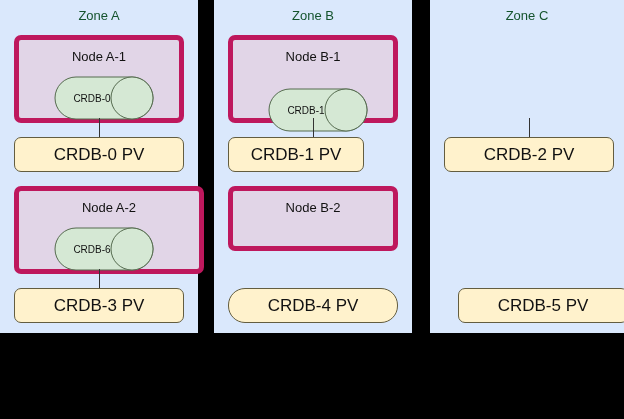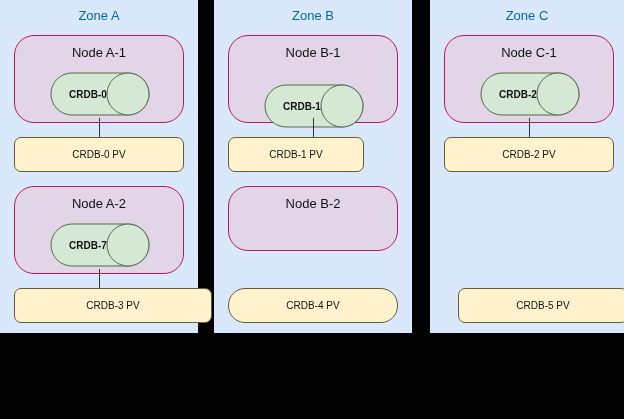--- a/index.html
+++ b/index.html
@@ -26,45 +26,44 @@
     background: #DAE8FC;
     box-sizing: border-box;
   }
   .zone-title {
     position: absolute;
     top: 8px;
     left: 0;
     right: 0;
     text-align: center;
     font-size: 13px;
-    color: #0369a1;
+    color: #14532d;
     line-height: 16px;
   }
   .node {
     position: absolute;
     background: #E1D5E7;
-    border: 1px solid #be185d;
-    border-radius: 20px;
+    border: 5px solid #be185d;
+    border-radius: 7px;
     box-sizing: border-box;
   }
   .node-title {
     position: absolute;
     top: 9px;
     left: 0;
     right: 0;
     text-align: center;
     font-size: 13px;
     color: #111111;
     line-height: 16px;
   }
   .cylinder {
     position: absolute;
     width: 100px;
     height: 44px;
-    font-weight: bold;
   }
   .cyl-svg {
     position: absolute;
     top: 0;
     left: 0;
     width: 100px;
     height: 44px;
   }
   .cyl-label {
     position: absolute;
@@ -81,21 +80,21 @@
   .pv {
     position: absolute;
     height: 35px;
     background: #FFF2CC;
     border: 1px solid #635d40;
     border-radius: 7px;
     box-sizing: border-box;
     display: flex;
     align-items: center;
     justify-content: center;
-    font-size: 10px;
+    font-size: 17px;
     color: #111111;
   }
   .connector {
     position: absolute;
     width: 1px;
     background: #333333;
   }
 </style>
 </head>
 <body>
@@ -111,32 +110,32 @@
         <svg class="cyl-svg" viewBox="0 0 100 44">
           <path d="M 22 1 L 78 1 A 21 21 0 0 1 78 43 L 22 43 A 21 21 0 0 1 22 1 Z" fill="#D5E8D4" stroke="#556B4F" stroke-width="1"></path>
           <ellipse cx="78" cy="22" rx="21" ry="21" fill="#D5E8D4" stroke="#556B4F" stroke-width="1"></ellipse>
         </svg>
         <div class="cyl-label">CRDB-0</div>
       </div>
     </div>
     <div class="connector" style="left:99px; top:118px; height:20px;"></div>
     <div class="pv" style="left:14px; top:137px; width:170px;">CRDB-0 PV</div>
 
-    <div class="node" style="left:14px; top:186px; width:170px; height:88px;padding-left:35px;">
+    <div class="node" style="left:14px; top:186px; width:190px; height:88px;padding-left:35px;">
       <div class="node-title">Node A-2</div>
       <div class="cylinder" style="left:35px; top:36px;">
         <svg class="cyl-svg" viewBox="0 0 100 44">
           <path d="M 22 1 L 78 1 A 21 21 0 0 1 78 43 L 22 43 A 21 21 0 0 1 22 1 Z" fill="#D5E8D4" stroke="#556B4F" stroke-width="1"></path>
           <ellipse cx="78" cy="22" rx="21" ry="21" fill="#D5E8D4" stroke="#556B4F" stroke-width="1"></ellipse>
         </svg>
-        <div class="cyl-label">CRDB-7</div>
+        <div class="cyl-label">CRDB-6</div>
       </div>
     </div>
     <div class="connector" style="left:99px; top:269px; height:20px;"></div>
-    <div class="pv" style="left:14px; top:288px; width:198px;">CRDB-3 PV</div>
+    <div class="pv" style="left:14px; top:288px; width:170px;">CRDB-3 PV</div>
   </div>
 
   <div class="zone" style="left:214px; width:198px;">
     <div class="zone-title">Zone B</div>
 
     <div class="node" style="left:14px; top:35px; width:170px; height:88px;">
       <div class="node-title">Node B-1</div>
       <div class="cylinder" style="left:35px; top:36px;margin-top:12px;">
         <svg class="cyl-svg" viewBox="0 0 100 44">
           <path d="M 22 1 L 78 1 A 21 21 0 0 1 78 43 L 22 43 A 21 21 0 0 1 22 1 Z" fill="#D5E8D4" stroke="#556B4F" stroke-width="1"></path>
@@ -150,29 +149,19 @@
 
     <div class="node" style="left:14px; top:186px; width:170px; height:65px;">
       <div class="node-title">Node B-2</div>
     </div>
     <div class="pv" style="left:14px; top:288px; width:170px;border-radius:17px;">CRDB-4 PV</div>
   </div>
 
   <div class="zone" style="left:430px; width:194px;">
     <div class="zone-title">Zone C</div>
 
-    <div class="node" style="left:14px; top:35px; width:170px; height:88px;">
-      <div class="node-title">Node C-1</div>
-      <div class="cylinder" style="left:35px; top:36px;">
-        <svg class="cyl-svg" viewBox="0 0 100 44">
-          <path d="M 22 1 L 78 1 A 21 21 0 0 1 78 43 L 22 43 A 21 21 0 0 1 22 1 Z" fill="#D5E8D4" stroke="#556B4F" stroke-width="1"></path>
-          <ellipse cx="78" cy="22" rx="21" ry="21" fill="#D5E8D4" stroke="#556B4F" stroke-width="1"></ellipse>
-        </svg>
-        <div class="cyl-label">CRDB-2</div>
-      </div>
-    </div>
     <div class="connector" style="left:99px; top:118px; height:20px;"></div>
     <div class="pv" style="left:14px; top:137px; width:170px;">CRDB-2 PV</div>
 
     <div class="pv" style="left:28px; top:288px; width:170px;">CRDB-5 PV</div>
   </div>
 
 </div>
 
 </body></html>

